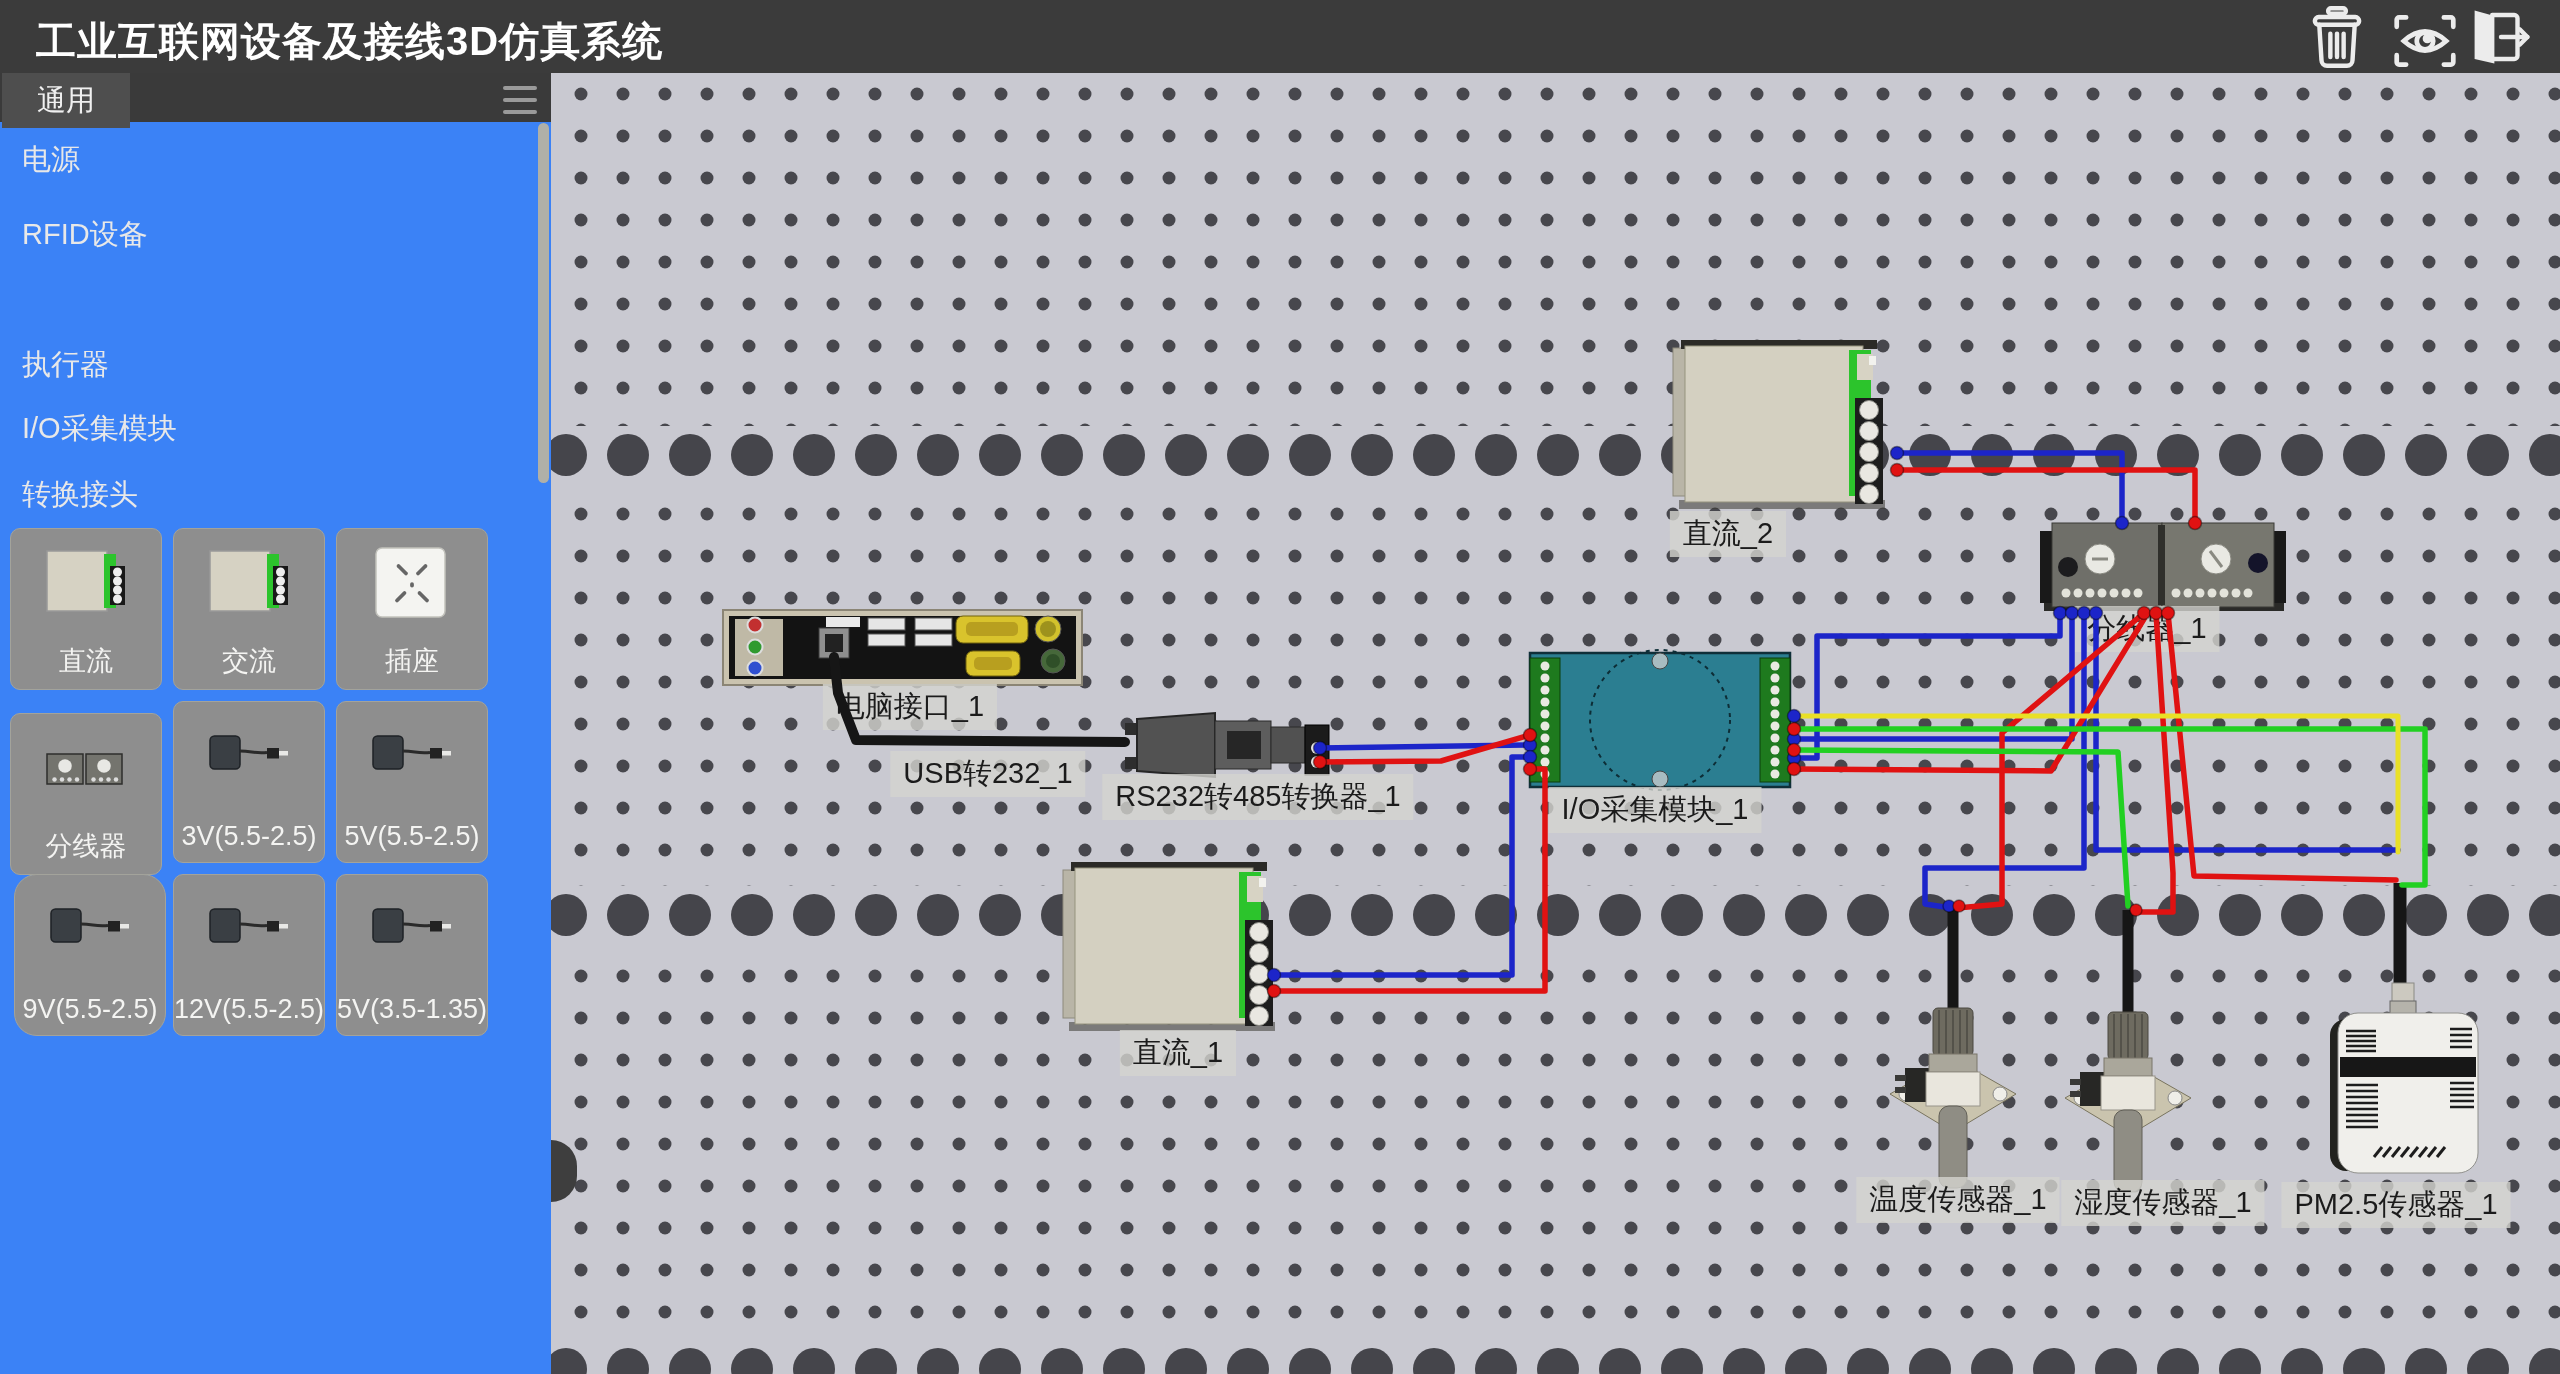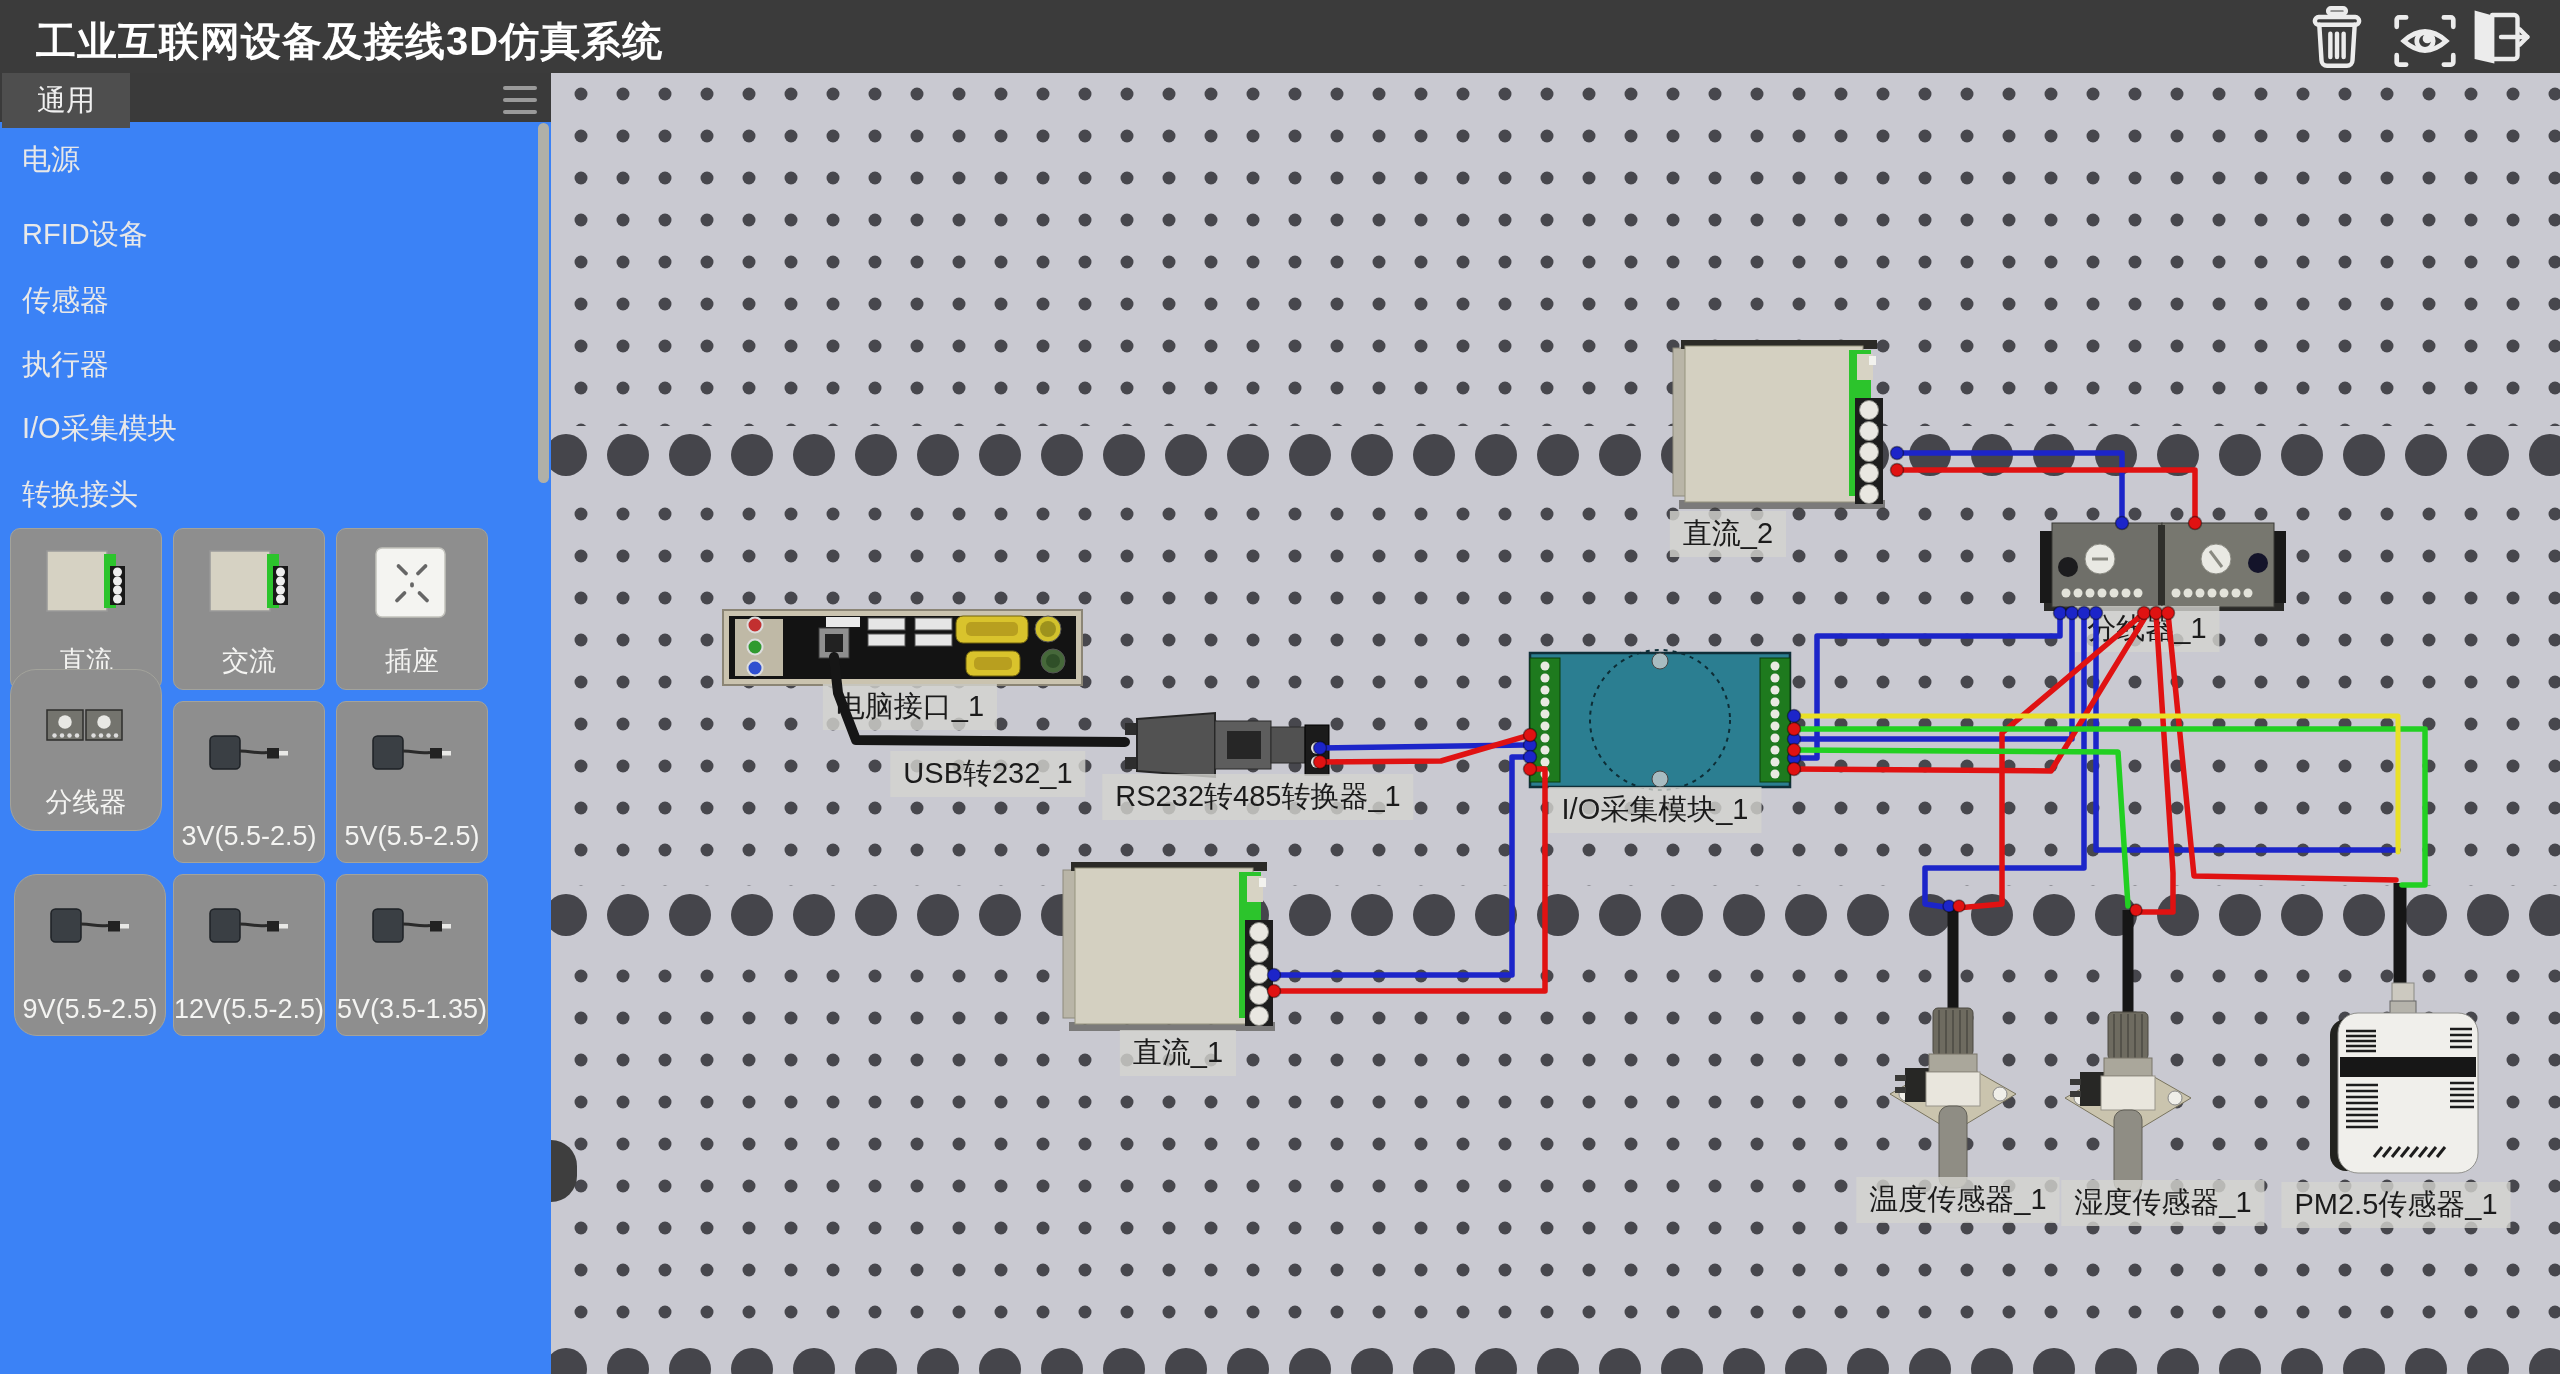--- a/index.html
+++ b/index.html
@@ -484,21 +484,20 @@
     <div id="tabstrip"></div>
     <div id="tab-general">通用</div>
     <div id="hamburger">
         <div></div>
         <div></div>
         <div></div>
       </div>
 
     <div class="cat" style="top:67px;">电源</div>
     <div class="cat" style="top:142px;">RFID设备</div>
-    <div class="cat" style="top:208px;">传感器</div>
     <div class="cat" style="top:272px;">执行器</div>
     <div class="cat" style="top:336px;">I/O采集模块</div>
     <div class="cat" style="top:402px;">转换接头</div>
     <div id="vscroll"></div>
 
     <div class="card" style="left:10px;top:455px;">
       <svg class="cicon" width="96" height="84" viewBox="0 0 64 56">
           <rect x="6" y="4" width="40" height="40" fill="#d6d2c3" stroke="#999"></rect>
           <rect x="44" y="6" width="8" height="36" fill="#2cc42c"></rect>
           <rect x="48" y="14" width="10" height="26" fill="#181818"></rect>
@@ -527,21 +526,21 @@
           <g stroke="#666" stroke-width="2.5" stroke-linecap="round">
             <line x1="23" y1="14" x2="28" y2="19"></line>
             <line x1="41" y1="14" x2="36" y2="19"></line>
             <line x1="32" y1="26" x2="32" y2="27"></line>
             <line x1="22" y1="37" x2="27" y2="32"></line>
             <line x1="42" y1="37" x2="37" y2="32"></line>
           </g>
         </svg>
       <div class="clabel">插座</div>
     </div>
-    <div class="card" style="left:10px;top:596px;border-radius:26px;">
+    <div class="card" style="left:10px;top:640px;">
       <svg class="cicon" width="96" height="84" viewBox="0 0 64 56">
           <rect x="6" y="16" width="24" height="20" fill="#74746e" stroke="#2e2e2c"></rect>
           <rect x="32" y="16" width="24" height="20" fill="#74746e" stroke="#2e2e2c"></rect>
           <circle cx="18" cy="24" r="4.5" fill="#e8e8e4"></circle>
           <circle cx="44" cy="24" r="4.5" fill="#e8e8e4"></circle>
           <g fill="#ddd">
             <circle cx="11" cy="33" r="1.5"></circle>
             <circle cx="16" cy="33" r="1.5"></circle>
             <circle cx="21" cy="33" r="1.5"></circle>
             <circle cx="26" cy="33" r="1.5"></circle>

